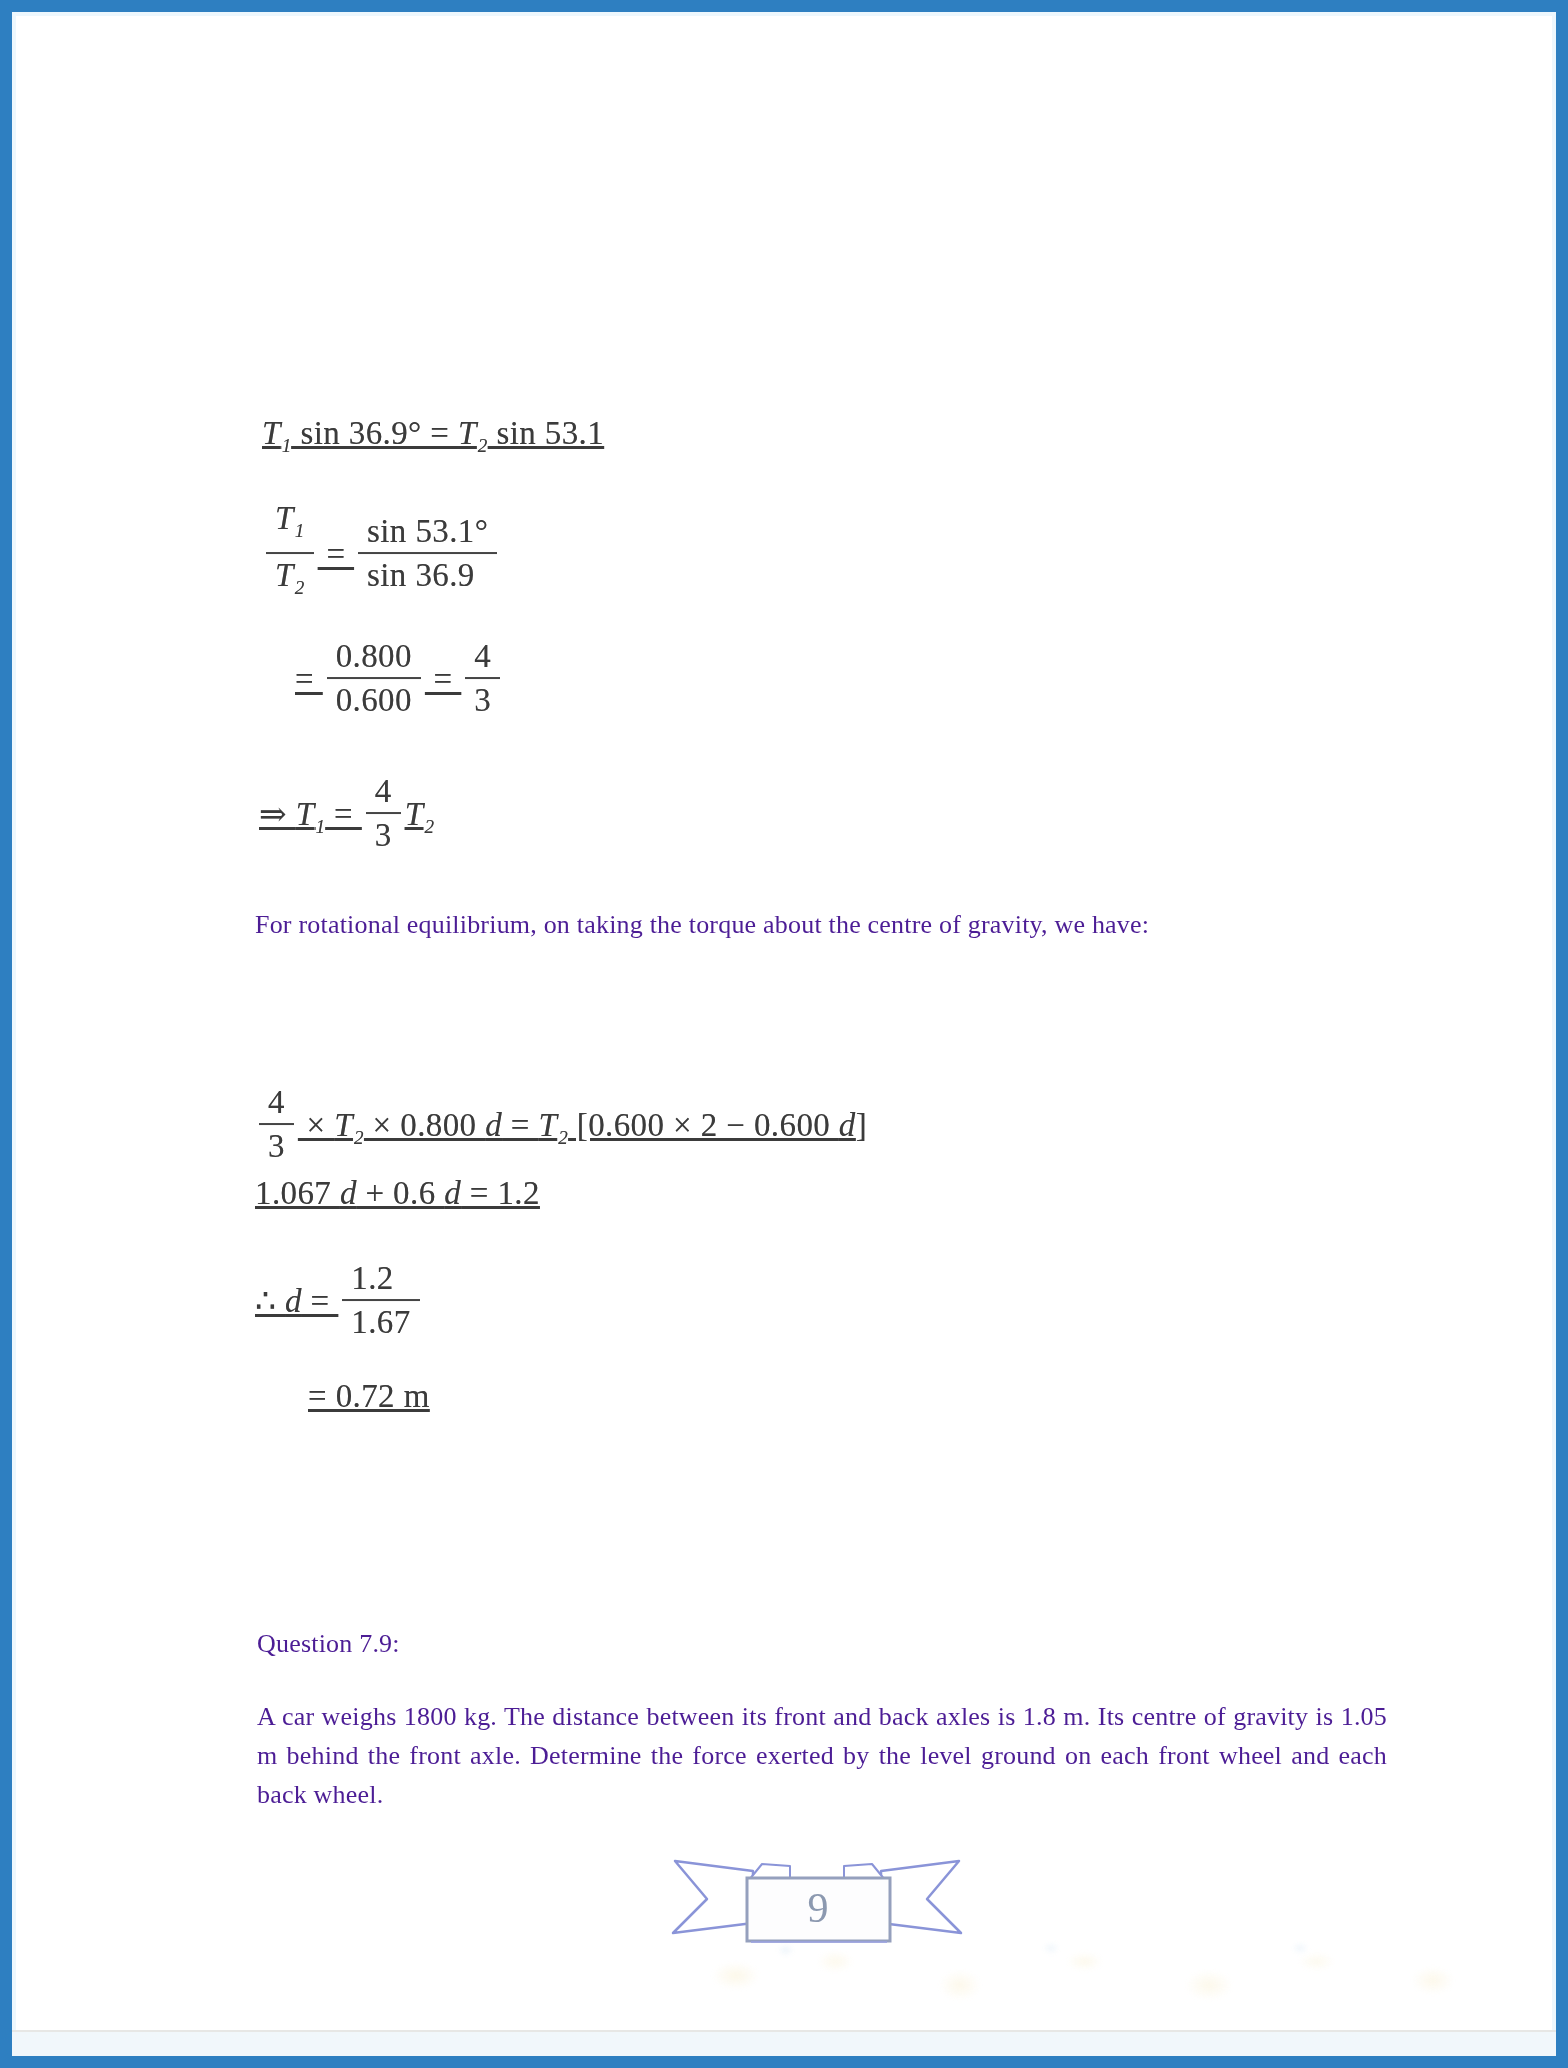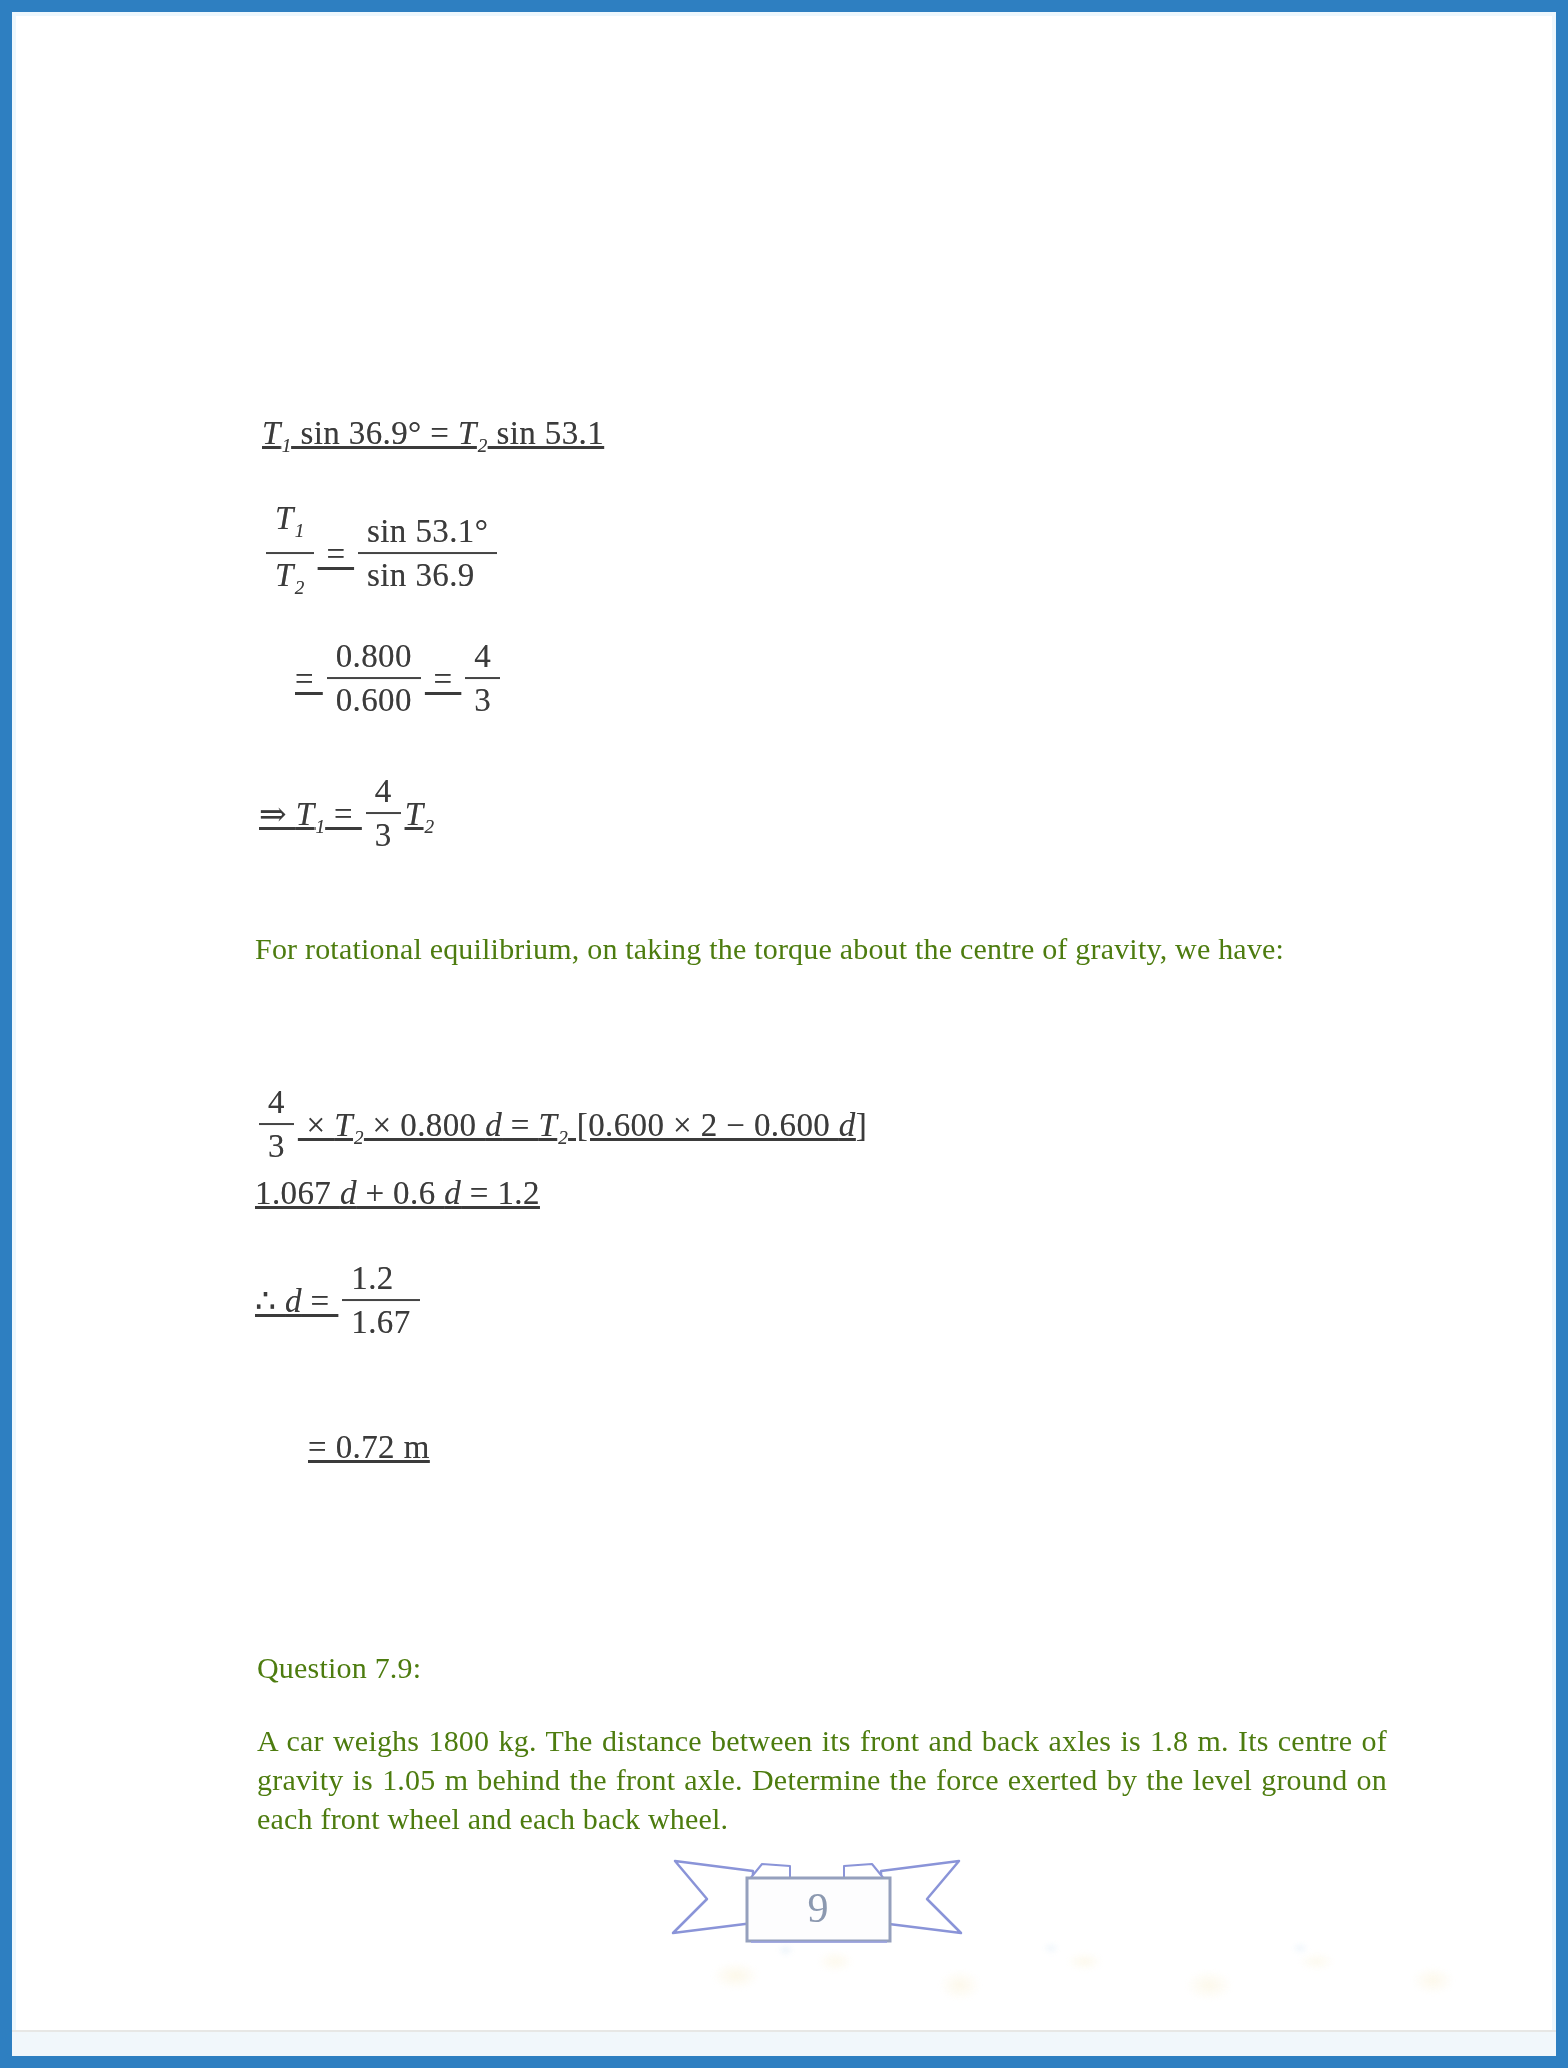--- a/index.html
+++ b/index.html
@@ -31,25 +31,24 @@
     display:inline-block;
     vertical-align:middle;
     transform:translateY(-0.12em);
     margin:0 4px;
   }
   .eq .frac .num{display:block;padding:0 9px 3px;border-bottom:2px solid #454545;line-height:36px;}
   .eq .frac .den{display:block;padding:3px 9px 0;line-height:36px;}
   
   .bodytext{
     position:absolute;
-    font-size:30px;
+    font-size:26px;
     line-height:39px;
-    color:#4d7c0f;
+    color:#4c1d95;
     letter-spacing:0.2px;
-    margin-top:24px;
   }
   .justify{text-align:justify;}
   
   .bottom-band{
     position:absolute;left:0;right:0;bottom:0;height:24px;
     background:#f1f7fb;border-top:2px solid #e7e7e5;
   }
   
   .watermark{
     position:absolute;right:40px;bottom:28px;width:830px;height:95px;
@@ -80,21 +79,21 @@
   <div class="eq" style="left:250px;top:403px"><span class="mvar">T</span><span class="msub">1</span><span class="mtxt"> sin 36.9° = </span><span class="mvar">T</span><span class="msub">2</span><span class="mtxt"> sin 53.1</span></div>
   <div class="eq" style="left:250px;top:492px"><span class="frac"><span class="num"><span class="mvar">T</span><span class="msub">1</span></span><span class="den"><span class="mvar">T</span><span class="msub">2</span></span></span><span class="mtxt"> = </span><span class="frac"><span class="num"><span class="mtxt">sin 53.1°</span></span><span class="den"><span class="mtxt">sin 36.9</span></span></span></div>
   <div class="eq" style="left:283px;top:630px"><span class="mtxt">= </span><span class="frac"><span class="num"><span class="mtxt">0.800</span></span><span class="den"><span class="mtxt">0.600</span></span></span><span class="mtxt"> = </span><span class="frac"><span class="num"><span class="mtxt">4</span></span><span class="den"><span class="mtxt">3</span></span></span></div>
   <div class="eq" style="left:247px;top:765px"><span class="mtxt">⇒ </span><span class="mvar">T</span><span class="msub">1</span><span class="mtxt"> = </span><span class="frac"><span class="num"><span class="mtxt">4</span></span><span class="den"><span class="mtxt">3</span></span></span><span class="mvar">T</span><span class="msub">2</span></div>
 
   <div class="bodytext" style="left:243px;top:893px;width:1140px">For rotational equilibrium, on taking the torque about the centre of gravity, we have:</div>
 
   <div class="eq" style="left:243px;top:1076px"><span class="frac"><span class="num"><span class="mtxt">4</span></span><span class="den"><span class="mtxt">3</span></span></span><span class="mtxt"> × </span><span class="mvar">T</span><span class="msub">2</span><span class="mtxt"> × 0.800 </span><span class="mvar">d</span><span class="mtxt"> = </span><span class="mvar">T</span><span class="msub">2</span><span class="mtxt"> [0.600 × 2 − 0.600 </span><span class="mvar">d</span><span class="mtxt">]</span></div>
   <div class="eq" style="left:243px;top:1163px"><span class="mtxt">1.067 </span><span class="mvar">d</span><span class="mtxt"> + 0.6 </span><span class="mvar">d</span><span class="mtxt"> = 1.2</span></div>
   <div class="eq" style="left:243px;top:1252px"><span class="mtxt">∴ </span><span class="mvar">d</span><span class="mtxt"> = </span><span class="frac"><span class="num"><span class="mtxt">1.2</span></span><span class="den"><span class="mtxt">1.67</span></span></span></div>
-  <div class="eq" style="left:296px;top:1417px"><span class="mtxt">= 0.72 m</span></div>
+  <div class="eq" style="left:296px;top:1366px"><span class="mtxt">= 0.72 m</span></div>
 
 
   <div class="bodytext" style="left:245px;top:1612px">Question 7.9:</div>
 
   <div class="bodytext justify" style="left:245px;top:1685px;width:1130px">A car weighs 1800 kg. The distance between its front and back axles is 1.8 m. Its centre of gravity is 1.05 m behind the front axle. Determine the force exerted by the level ground on each front wheel and each back wheel.</div>
 
   <svg class="banner" viewBox="0 0 300 95">
     <path d="M86 16 L8 6 L40 44 L6 78 L86 68 Z" fill="#ffffff" stroke-width="2.5" stroke-linejoin="round" stroke="#8a94d8"></path>
     <path d="M214 16 L292 6 L260 44 L294 78 L214 68 Z" fill="#ffffff" stroke-width="2.5" stroke-linejoin="round" stroke="#8a94d8"></path>
     <path d="M82 25 L95 9 L123 11 L123 25 Z" fill="#ffffff" stroke-width="2" stroke-linejoin="round" stroke="#8a94d8"></path>

